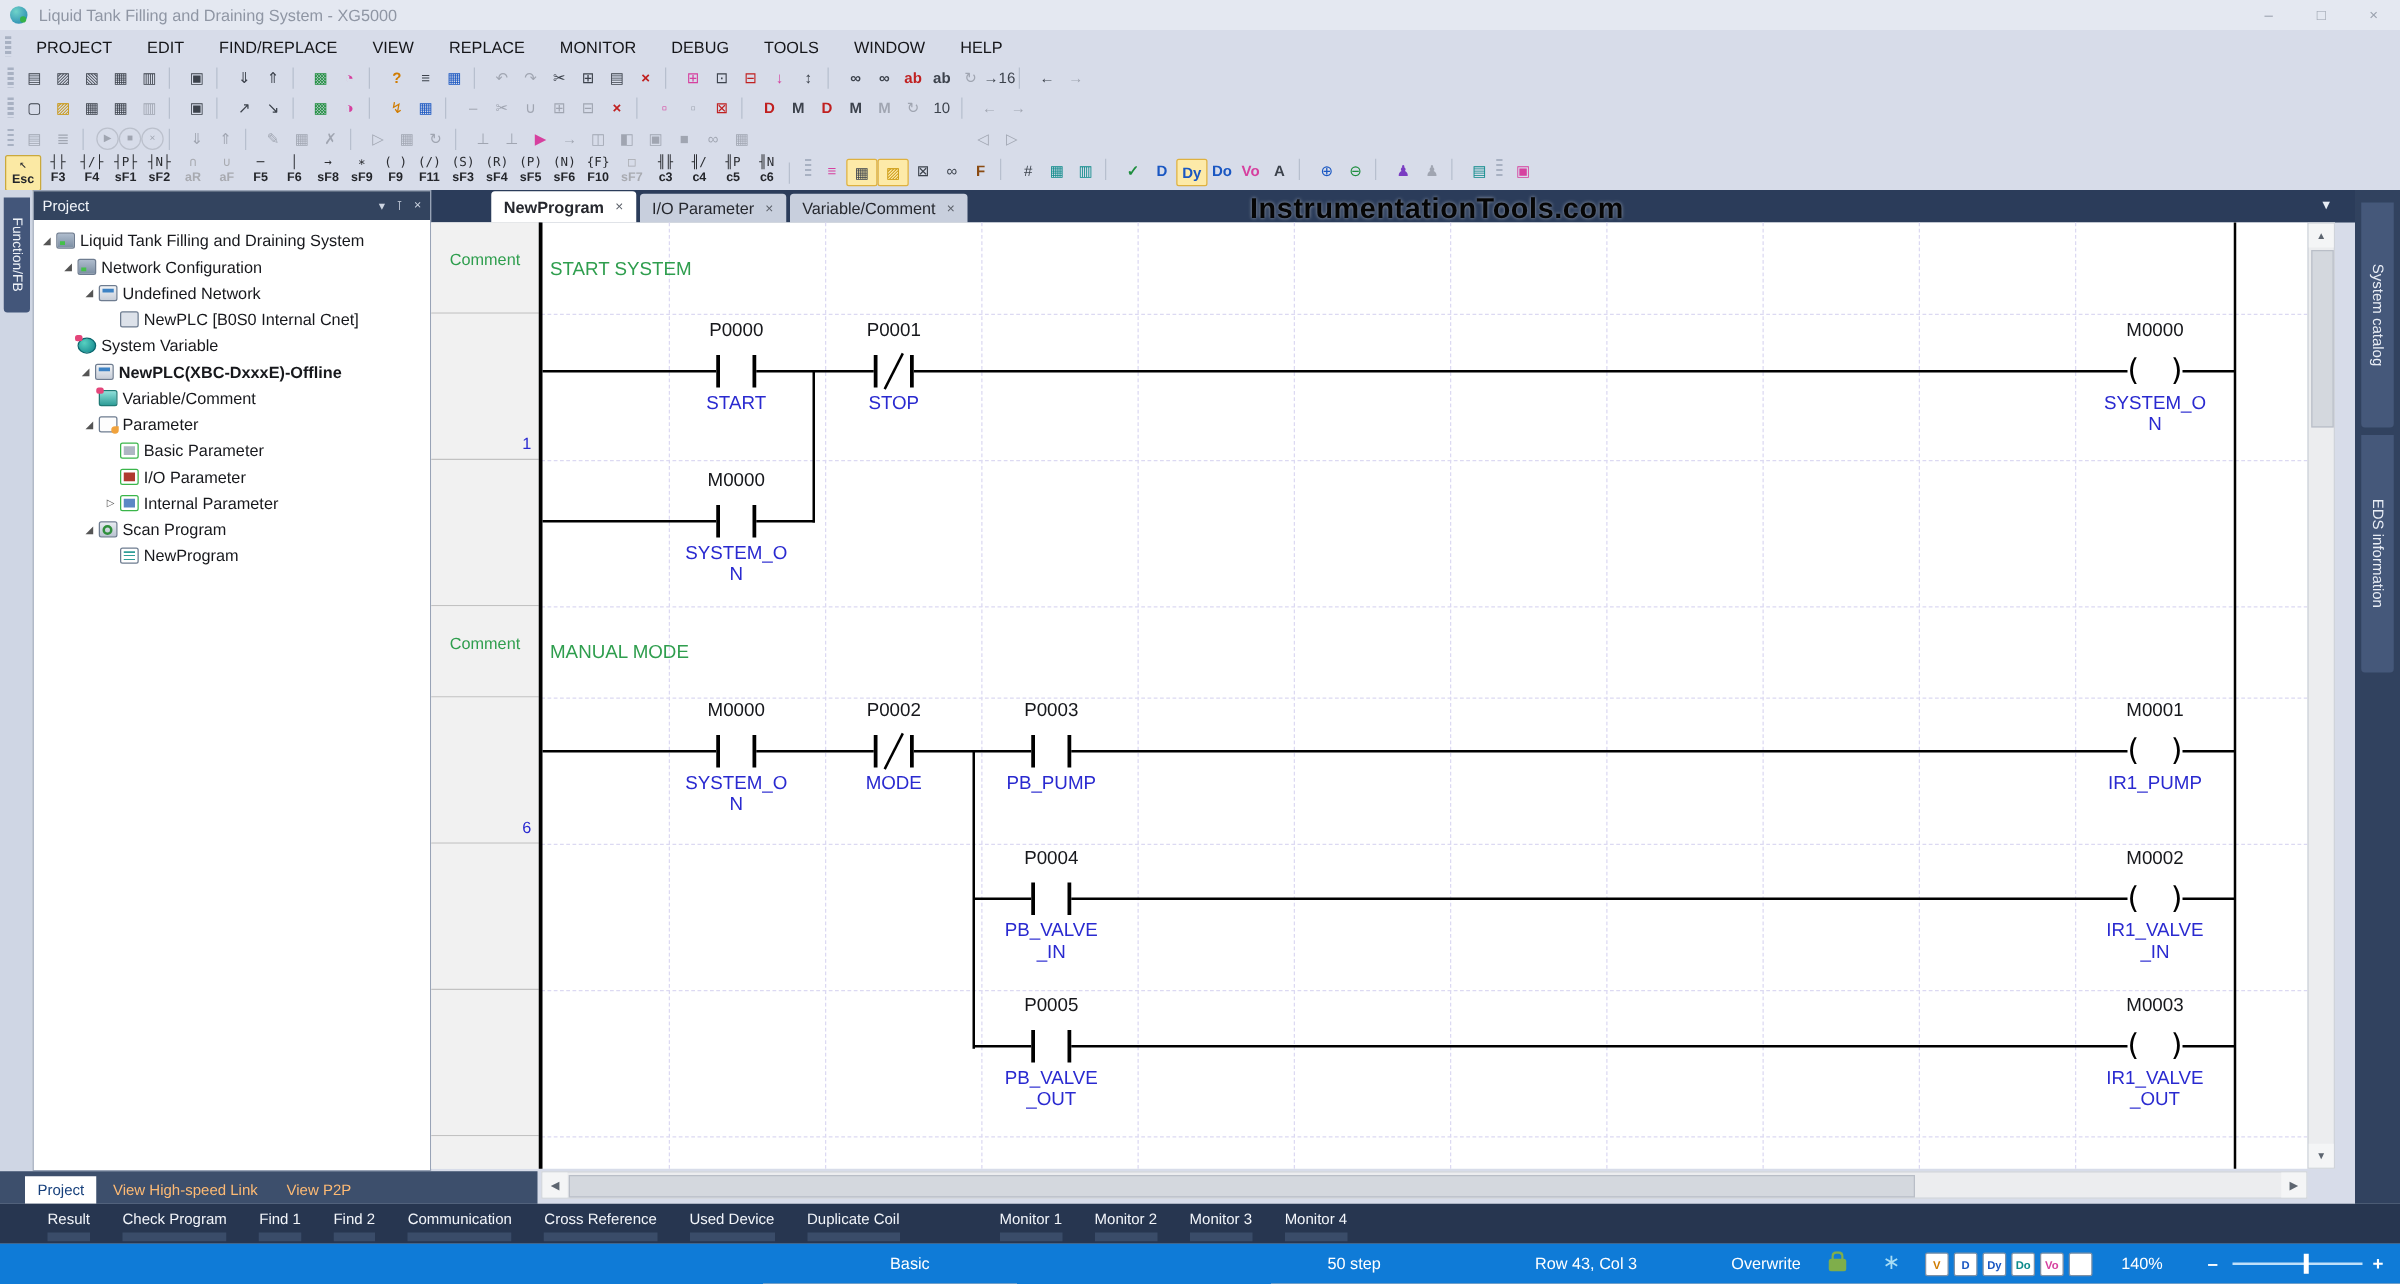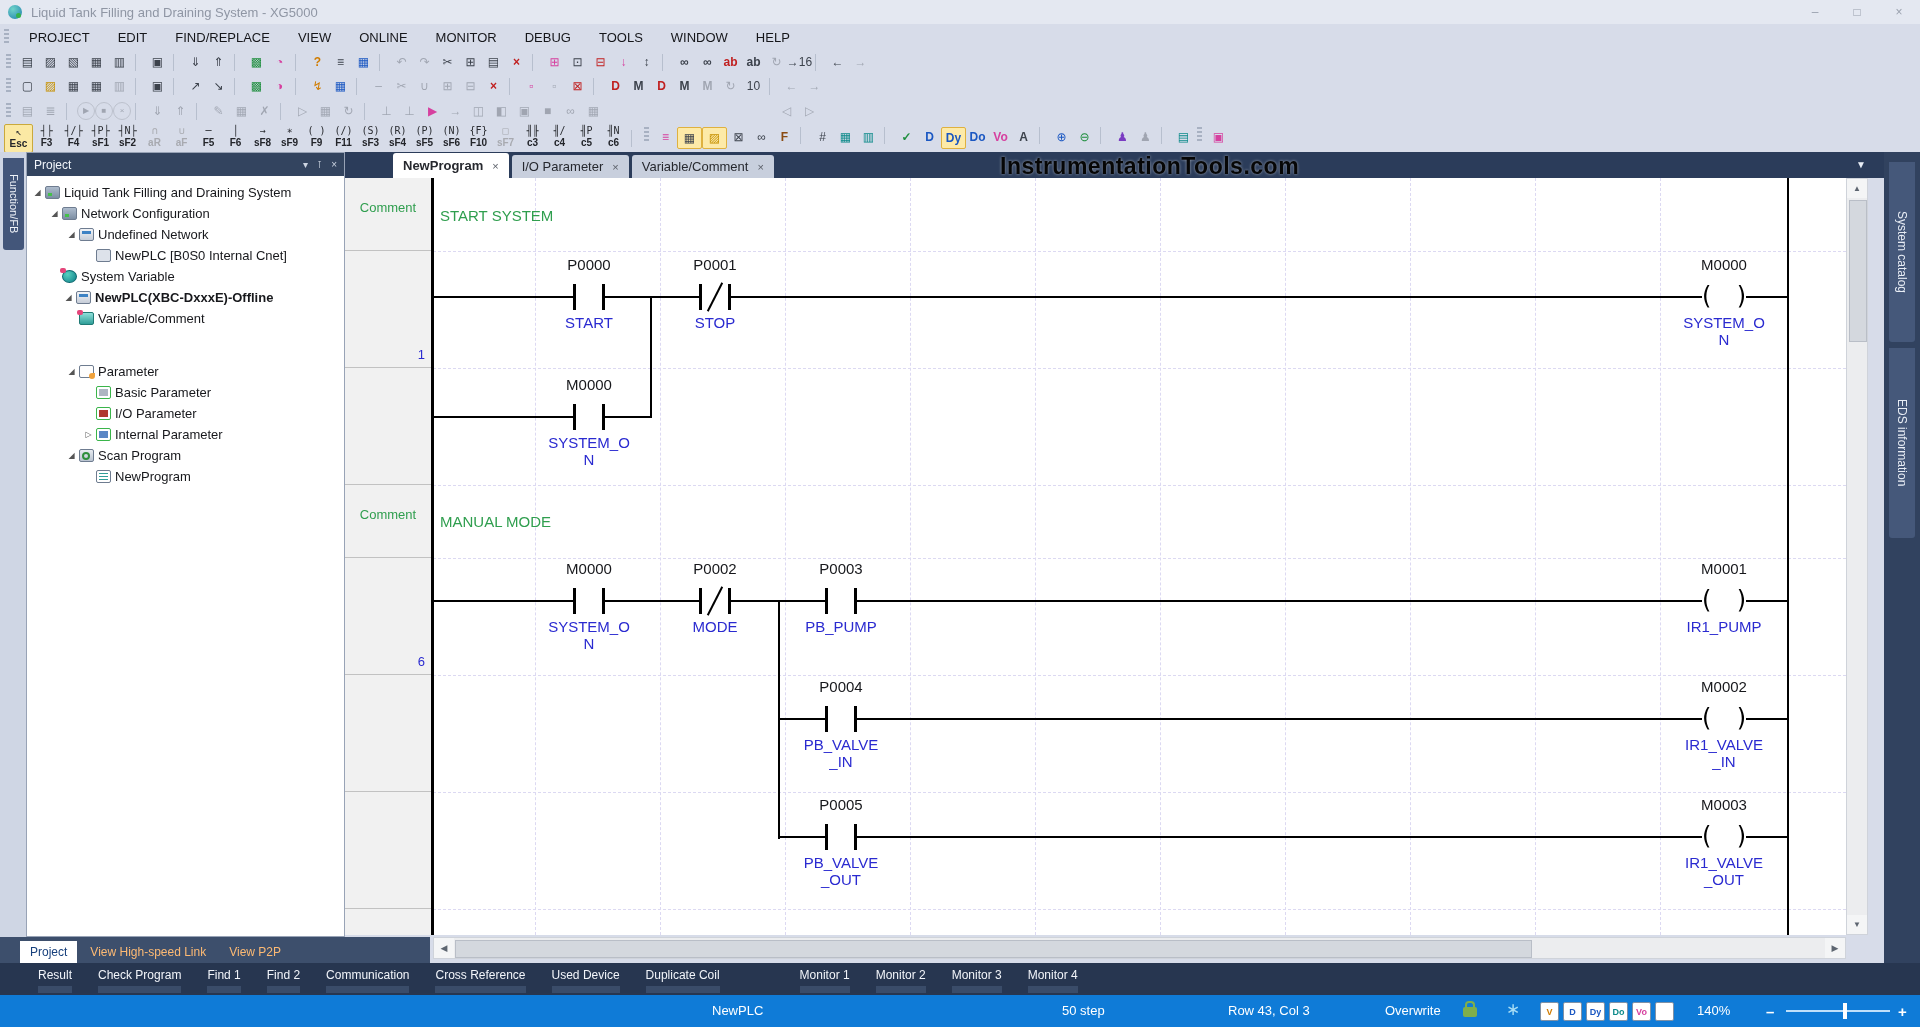--- a/index.html
+++ b/index.html
@@ -155,21 +155,21 @@
   </div>
 
   <div class="menubar">
     <span class="mgrip"></span>
     <span style="display:flex">
 
     <span class="mitem">PROJECT</span>
         <span class="mitem">EDIT</span>
         <span class="mitem">FIND/REPLACE</span>
         <span class="mitem">VIEW</span>
-        <span class="mitem">ONLINE</span>
+        <span class="mitem">REPLACE</span>
         <span class="mitem">MONITOR</span>
         <span class="mitem">DEBUG</span>
         <span class="mitem">TOOLS</span>
         <span class="mitem">WINDOW</span>
         <span class="mitem">HELP</span>
       </span>
   </div>
 
   <div class="tbrow" id="tb1">
 
@@ -746,21 +746,21 @@
         <div class="trow bold" style="padding-left: 35px;">
           <span class="exp exp-expanded"></span>
           <span class="ticon i-plc"></span>
           <span class="tlabel">NewPLC(XBC-DxxxE)-Offline</span>
         </div>
         <div class="trow" style="padding-left: 38px;">
           <span class="exp"></span>
           <span class="ticon i-varcomment"></span>
           <span class="tlabel">Variable/Comment</span>
         </div>
-        <div class="trow" style="padding-left: 38px; margin-top: 32px;">
+        <div class="trow" style="padding-left: 38px;">
           <span class="exp exp-expanded"></span>
           <span class="ticon i-parameter"></span>
           <span class="tlabel">Parameter</span>
         </div>
         <div class="trow" style="padding-left: 55px;">
           <span class="exp"></span>
           <span class="ticon i-basicparam"></span>
           <span class="tlabel">Basic Parameter</span>
         </div>
         <div class="trow" style="padding-left: 55px;">
@@ -1026,21 +1026,21 @@
           <span class="bar"></span>
         </span>
         <span class="rtab">
           <span class="lbl">Monitor 4</span>
           <span class="bar"></span>
         </span>
       </span>
   </div>
 
   <div class="status">
-    <span class="st" style="left:712px;">NewPLC</span>
+    <span class="st" style="left:712px;">Basic</span>
     <span class="st" style="left:1062px;text-align:center;">50 step</span>
     <span class="st" style="left:1228px;text-align:center;">Row 43, Col 3</span>
     <span class="st" style="left:1385px;">Overwrite</span>
     <span class="lock"></span>
     <span class="flake">∗</span>
     <span class="sicons">
 
     <span class="mdoc c-orange">
           <span class="g">V</span>
         </span>

